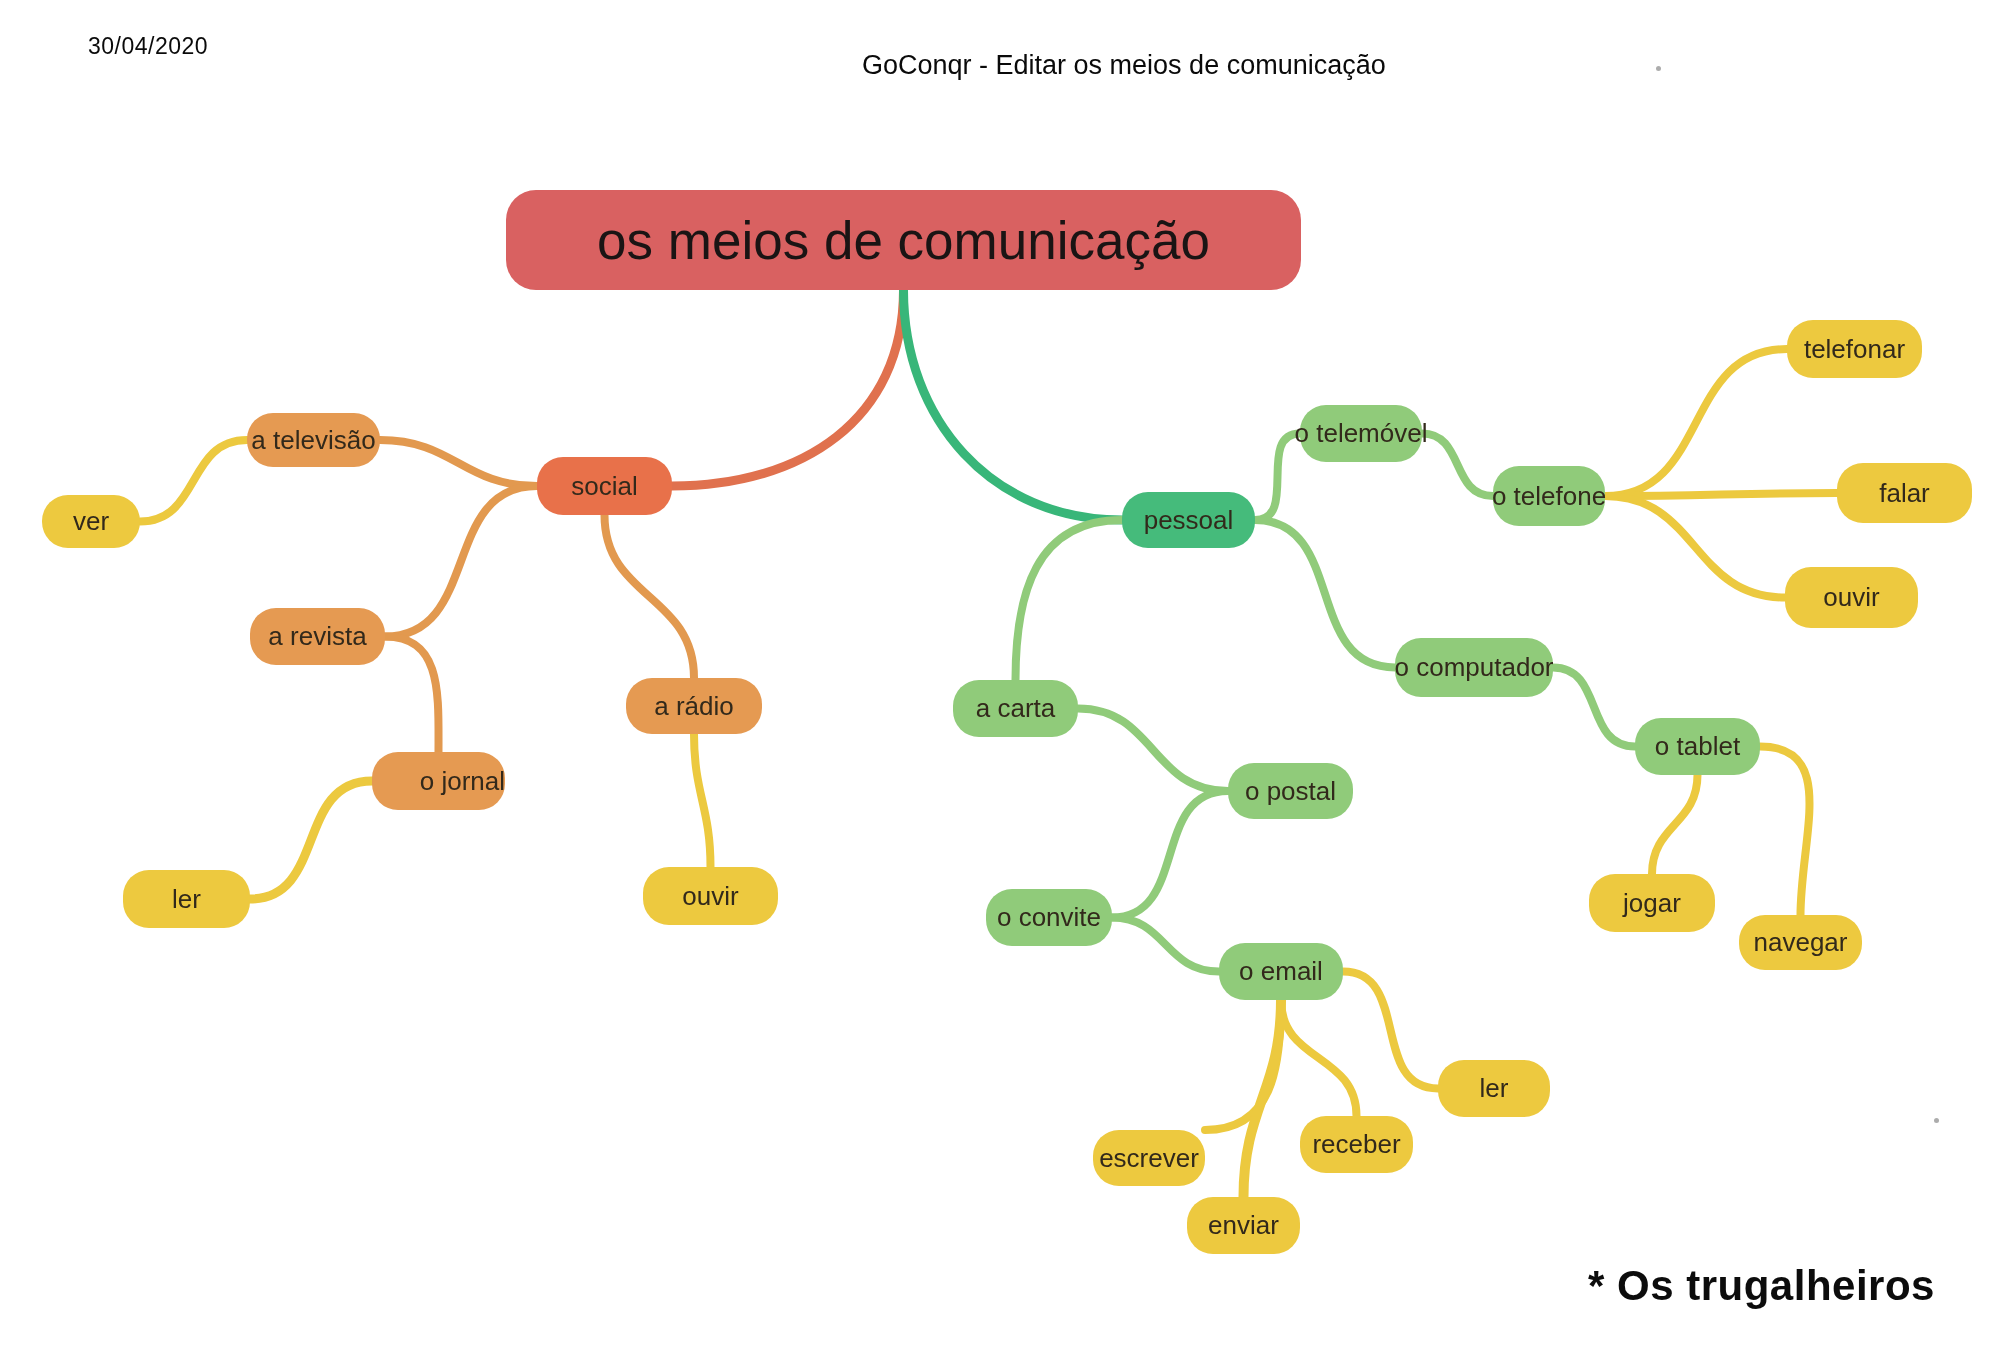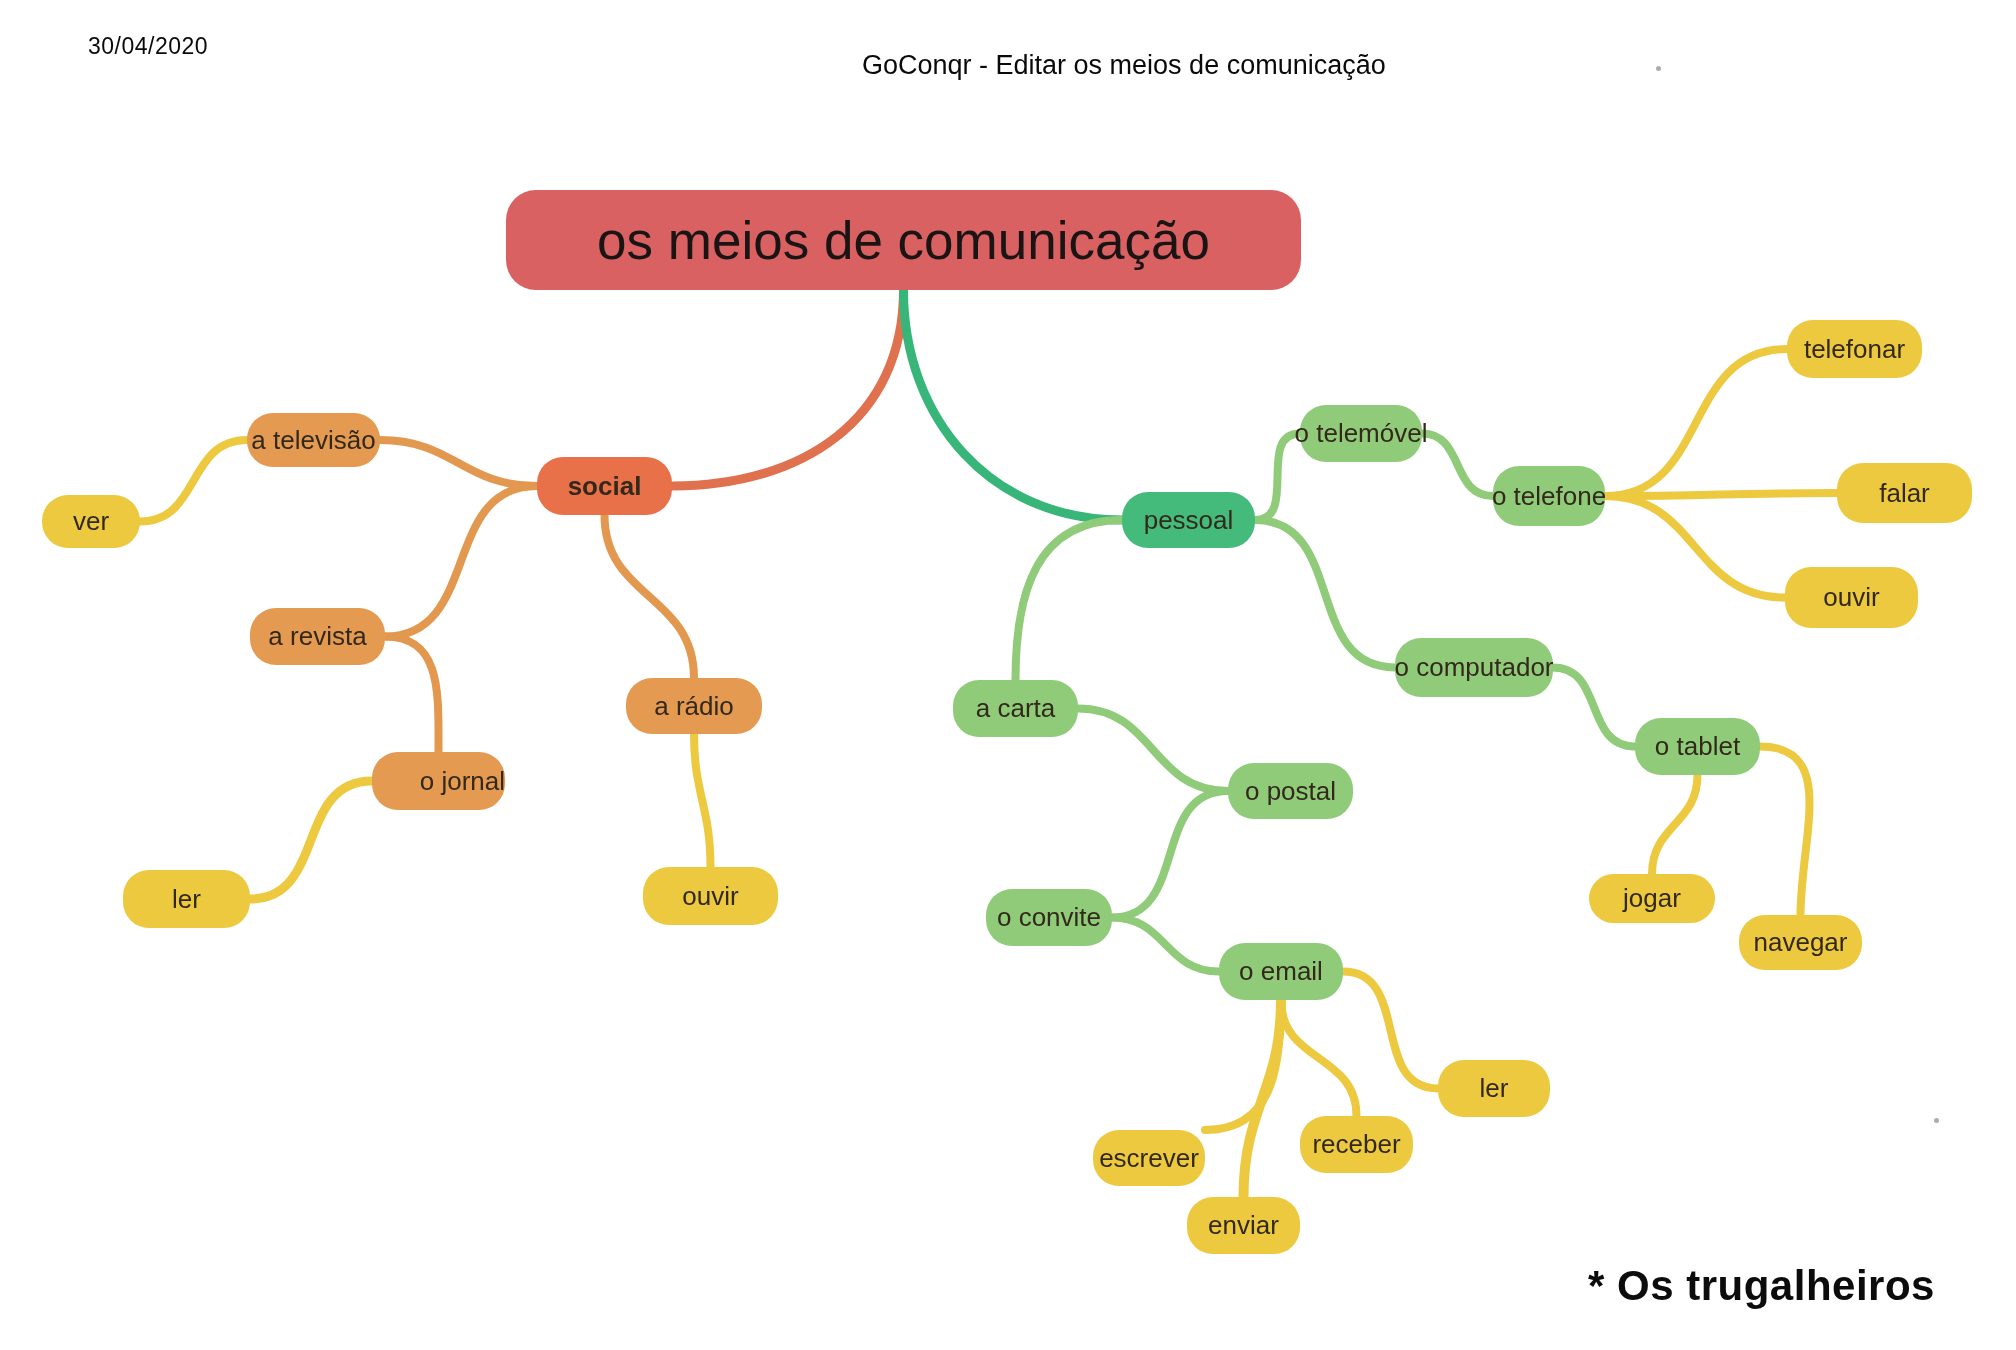--- a/index.html
+++ b/index.html
@@ -71,21 +71,21 @@
       <path d="M 1281 1000 C 1281 1067.763485742692, 1272.763485742692 1130, 1205 1130" fill="none" stroke="#ecc93f" stroke-width="8" stroke-linecap="round"></path>
       <path d="M 1281 1000 C 1281 1090.2418313477735, 1243.5 1106.7581686522265, 1243.5 1197" fill="none" stroke="#ecc93f" stroke-width="10" stroke-linecap="round"></path>
       <path d="M 1281 1000 C 1281 1062.2827474104988, 1356.5 1053.7172525895012, 1356.5 1116" fill="none" stroke="#ecc93f" stroke-width="8" stroke-linecap="round"></path>
       <path d="M 1343 971.5 C 1410.8202403416562 971.5, 1370.1797596583438 1088.5, 1438 1088.5" fill="none" stroke="#ecc93f" stroke-width="8" stroke-linecap="round"></path>
     </svg>
 
   <div id="node-layer">
       <div class="node" style="left: 506px; top: 190px; width: 795px; height: 100px; background: rgb(217, 97, 97); border-radius: 30px; font-size: 53px; color: rgb(26, 20, 20);">
         <span class="node-label">os meios de comunicação</span>
       </div>
-      <div class="node" style="left: 537px; top: 457px; width: 135px; height: 58px; background: rgb(232, 113, 74); border-radius: 26px; font-size: 26px; color: rgb(50, 41, 27); font-weight: bold;">
+      <div class="node" style="left: 537px; top: 457px; width: 135px; height: 58px; background: rgb(232, 113, 74); border-radius: 26px; font-size: 26px; color: rgb(50, 41, 27);">
         <span class="node-label">social</span>
       </div>
       <div class="node" style="left: 247px; top: 413px; width: 133px; height: 54px; background: rgb(229, 154, 82); border-radius: 26px; font-size: 26px; color: rgb(50, 41, 27);">
         <span class="node-label">a televisão</span>
       </div>
       <div class="node" style="left: 42px; top: 495px; width: 98px; height: 53px; background: rgb(237, 201, 63); border-radius: 26px; font-size: 26px; color: rgb(50, 41, 27);">
         <span class="node-label">ver</span>
       </div>
       <div class="node" style="left: 250px; top: 608px; width: 135px; height: 57px; background: rgb(229, 154, 82); border-radius: 26px; font-size: 26px; color: rgb(50, 41, 27);">
         <span class="node-label">a revista</span>
@@ -119,21 +119,21 @@
       </div>
       <div class="node" style="left: 1785px; top: 567px; width: 133px; height: 61px; background: rgb(237, 201, 63); border-radius: 26px; font-size: 26px; color: rgb(50, 41, 27);">
         <span class="node-label">ouvir</span>
       </div>
       <div class="node" style="left: 1395px; top: 638px; width: 158px; height: 59px; background: rgb(144, 203, 122); border-radius: 26px; font-size: 26px; color: rgb(50, 41, 27);">
         <span class="node-label">o computador</span>
       </div>
       <div class="node" style="left: 1635px; top: 718px; width: 125px; height: 57px; background: rgb(144, 203, 122); border-radius: 26px; font-size: 26px; color: rgb(50, 41, 27);">
         <span class="node-label">o tablet</span>
       </div>
-      <div class="node" style="left: 1589px; top: 874px; width: 126px; height: 49px; background: rgb(237, 201, 63); border-radius: 26px; font-size: 26px; color: rgb(50, 41, 27);">
+      <div class="node" style="left: 1589px; top: 874px; width: 126px; height: 58px; background: rgb(237, 201, 63); border-radius: 26px; font-size: 26px; color: rgb(50, 41, 27);">
         <span class="node-label">jogar</span>
       </div>
       <div class="node" style="left: 1739px; top: 915px; width: 123px; height: 55px; background: rgb(237, 201, 63); border-radius: 26px; font-size: 26px; color: rgb(50, 41, 27);">
         <span class="node-label">navegar</span>
       </div>
       <div class="node" style="left: 953px; top: 680px; width: 125px; height: 57px; background: rgb(144, 203, 122); border-radius: 26px; font-size: 26px; color: rgb(50, 41, 27);">
         <span class="node-label">a carta</span>
       </div>
       <div class="node" style="left: 1228px; top: 763px; width: 125px; height: 56px; background: rgb(144, 203, 122); border-radius: 26px; font-size: 26px; color: rgb(50, 41, 27);">
         <span class="node-label">o postal</span>

